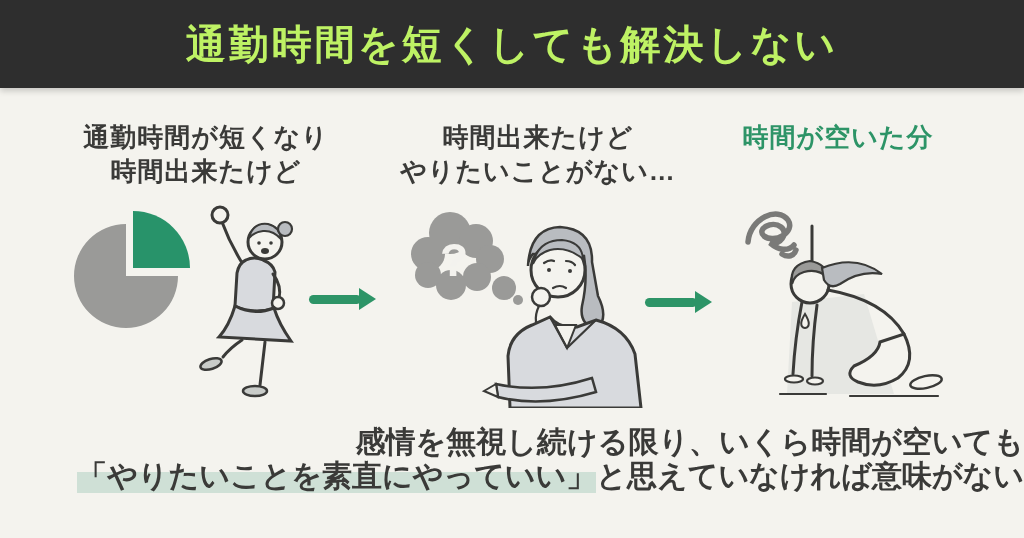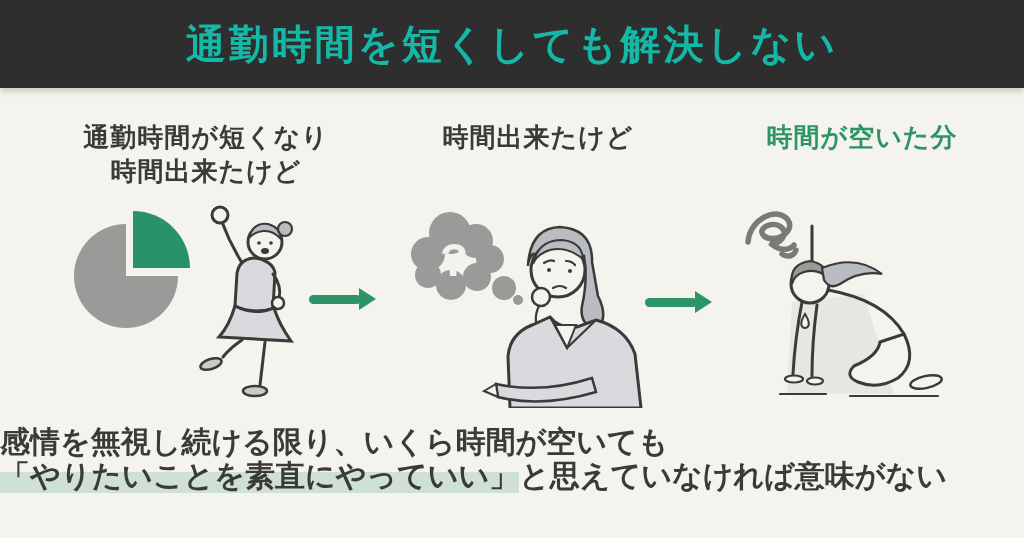--- a/index.html
+++ b/index.html
@@ -9,47 +9,47 @@
     font-family:"Liberation Sans","DejaVu Sans",sans-serif;
     color:#3a3a38;
   }
   
   .header{
     position:absolute;top:0;left:0;width:1024px;height:88px;
     background:#2e2e2e;display:flex;align-items:center;justify-content:center;
     box-shadow:0 3px 6px rgba(0,0,0,.18);
   }
   .header h1{
-    margin:0;color:#14b8a6;font-size:40px;font-weight:bold;letter-spacing:3px;
+    margin:0;color:#bef264;font-size:40px;font-weight:bold;letter-spacing:3px;
   }
   
   .step-heading{
     position:absolute;top:120px;width:300px;text-align:center;
     font-size:26px;font-weight:bold;line-height:34px;color:#3a3a38;
     letter-spacing:1px;
   }
   .step-heading.green{color:#2d9467;}
   #h1{left:56px;}
   #h2{left:388px;}
-  #h3{left:712px;}
+  #h3{left:688px;}
   
   .illus{position:absolute;}
   #illus1{left:60px;top:198px;}
   #illus2{left:390px;top:196px;}
   #illus3{left:732px;top:198px;}
   
   .arrow{position:absolute;display:flex;align-items:center;}
   .arrow .shaft{width:52px;height:9px;background:#2d9467;border-radius:5px;}
   .arrow .head{width:0;height:0;border-top:11px solid transparent;
     border-bottom:11px solid transparent;border-left:17px solid #2d9467;margin-left:-2px;}
   #arrow1{left:309px;top:288px;}
   #arrow2{left:645px;top:291px;}
   
   .bottom-line{
-    position:absolute;left:0;width:1024px;text-align:left;
+    position:absolute;left:0;width:1024px;text-align:right;
     font-size:30px;font-weight:bold;line-height:34px;color:#3a3a38;
     letter-spacing:0;
   }
   #bline1{top:425px;}
   #bline2{top:459px;}
   .hl{
     background-image:linear-gradient(#cfe0d6,#cfe0d6);
     background-repeat:no-repeat;
     background-size:100% 21px;
     background-position:0 100%;
@@ -64,20 +64,21 @@
 <div class="header">
   <h1>通勤時間を短くしても解決しない</h1>
 </div>
 
 <div class="step-heading" id="h1">
   <div>通勤時間が短くなり</div>
   <div>時間出来たけど</div>
 </div>
 <div class="step-heading" id="h2">
   <div>時間出来たけど</div>
+  <div>やりたいことがない…</div>
 </div>
 <div class="step-heading green" id="h3">
   <div>時間が空いた分</div>
 </div>
 
 <svg class="illus" id="illus1" width="240" height="210" viewBox="0 0 240 210">
   <g>
     <path d="M66,26 A52,52 0 1 0 118,78 L66,78 Z" fill="#9a9a98"></path>
     <path d="M73,70 L73,13 A57,57 0 0 1 130,70 Z" fill="#28936a"></path>
   </g>

